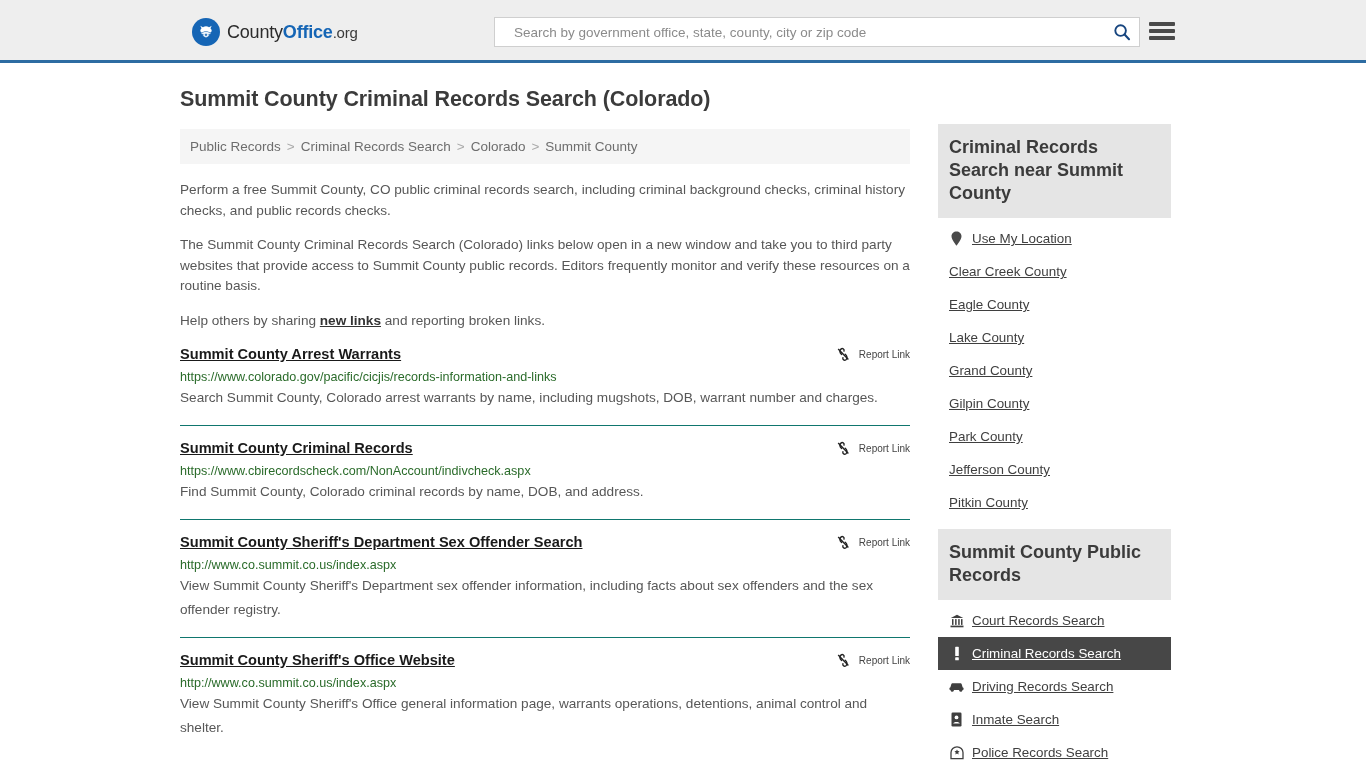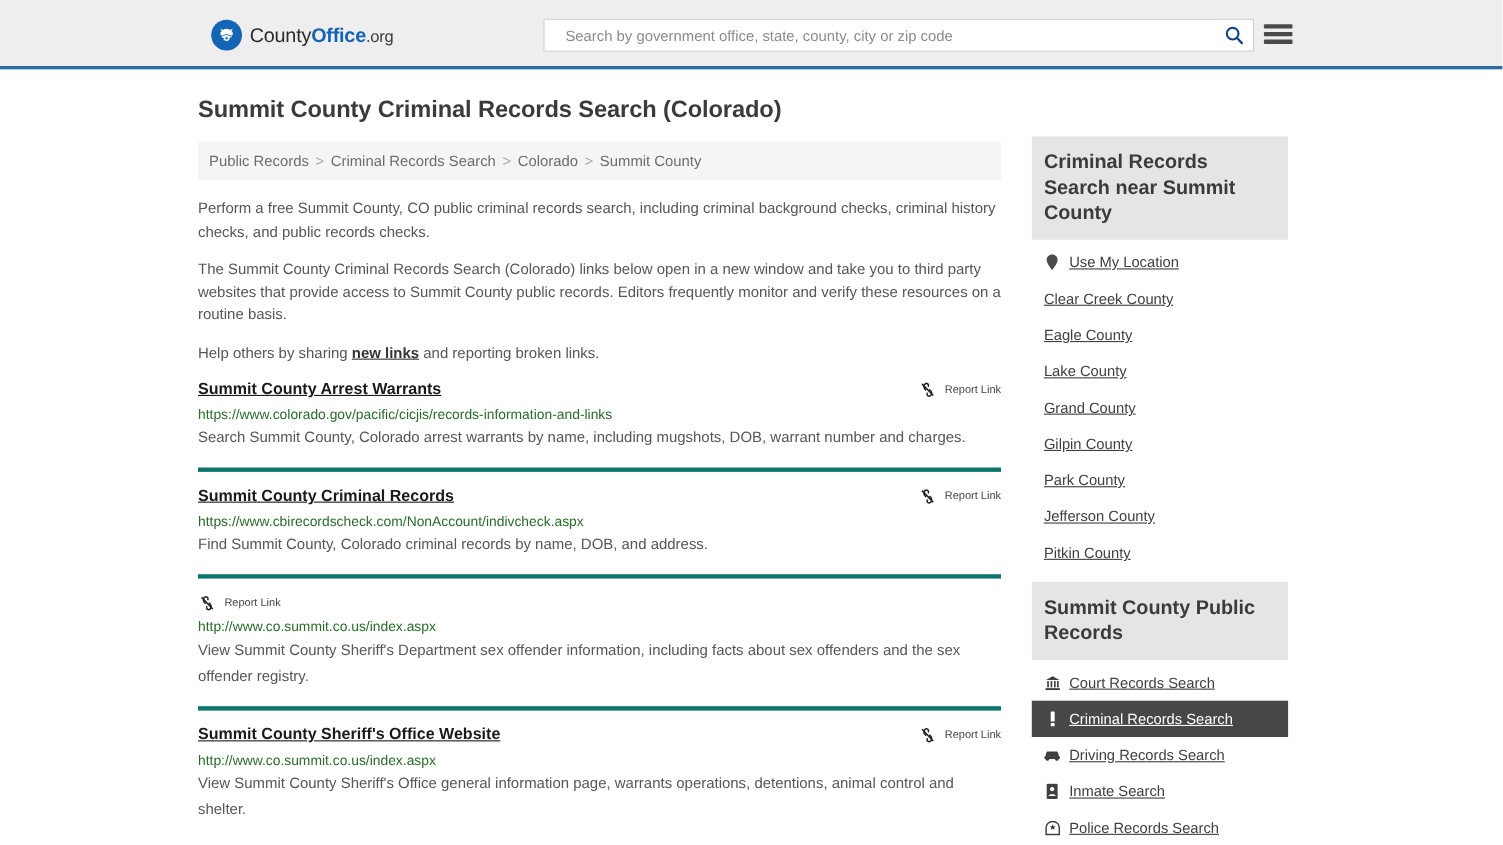--- a/index.html
+++ b/index.html
@@ -146,21 +146,21 @@
   }
   .intro a {
     color: #333;
     text-decoration: underline;
     font-weight: 600;
   }
 
   
   .results { margin-top: 14px; }
   .result {
-    border-bottom: 4px solid #0f766e;
+    border-bottom: 1px solid #0f766e;
     padding: 0 0 15px 0;
     margin-bottom: 13px;
     position: relative;
   }
   .result:last-child { border-bottom: none; }
   .result-head {
     display: flex;
     align-items: flex-start;
     justify-content: space-between;
   }
@@ -314,20 +314,21 @@
             </svg>
             <span>Report Link</span>
           </span>
         </div>
         <div class="result-url">https://www.cbirecordscheck.com/NonAccount/indivcheck.aspx</div>
         <div class="result-desc">Find Summit County, Colorado criminal records by name, DOB, and address.</div>
       </div>
 
       <div class="result">
         <div class="result-head">
+          <a class="result-title" href="#">Summit County Sheriff's Department Sex Offender Search</a>
           <span class="report-link">
             <svg width="17" height="17" viewBox="0 0 17 17" aria-hidden="true">
               <path d="M3.2 3.0 L13.4 13.6" stroke="#222" stroke-width="1.4" fill="none"></path>
               <path d="M6.6 8.4 C4.6 6.8 4.3 4.4 5.9 3.1 C7.4 1.9 9.6 2.9 9.0 5.1" stroke="#222" stroke-width="1.4" fill="none" stroke-linecap="round"></path>
               <path d="M10.2 8.3 C12.2 9.9 12.6 12.4 11.0 13.7 C9.4 14.9 7.3 13.8 7.9 11.6" stroke="#222" stroke-width="1.4" fill="none" stroke-linecap="round"></path>
             </svg>
             <span>Report Link</span>
           </span>
         </div>
         <div class="result-url">http://www.co.summit.co.us/index.aspx</div>

